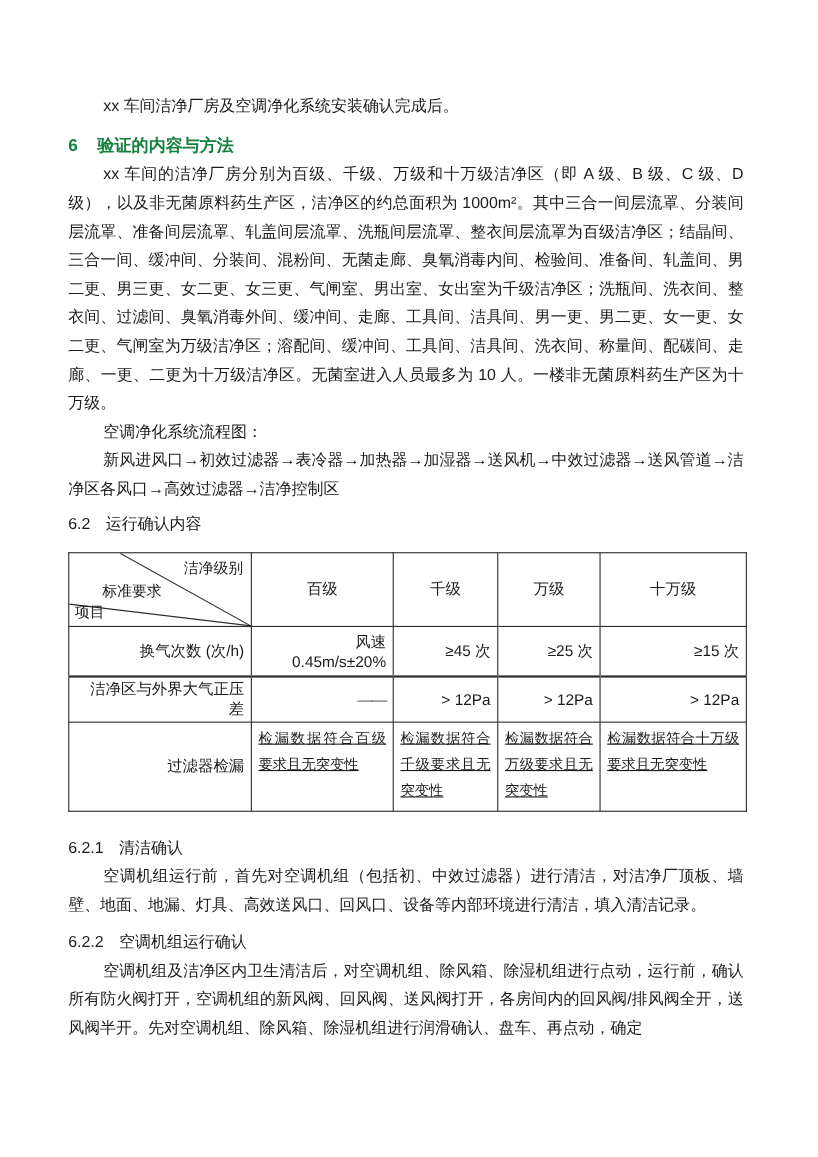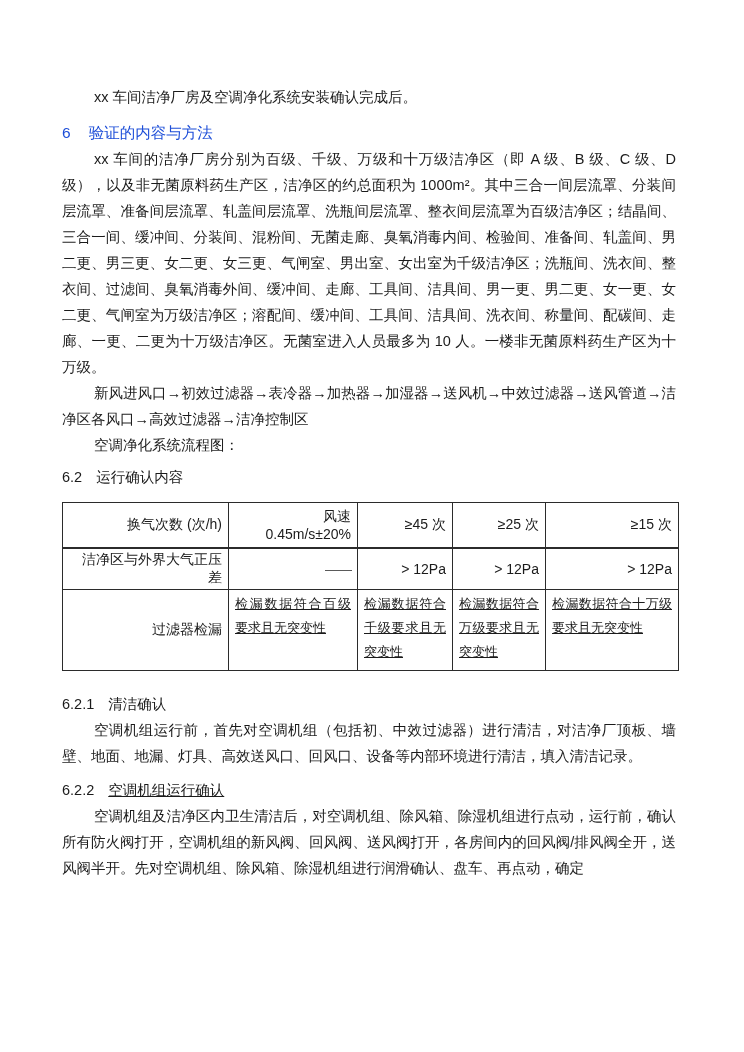--- a/index.html
+++ b/index.html
@@ -4,21 +4,21 @@
 <style>
   html,body{margin:0;padding:0;background:#ffffff;}
   .page{
     width:738px;height:1052px;box-sizing:border-box;
     padding:84px 62px 0 62px;background:#ffffff;
     font-family:"Liberation Sans",sans-serif;
     color:#1b1b1b;overflow:hidden;
   }
   p.body{font-size:14.5px;line-height:26px;margin:0;text-align:justify;}
   .indent{text-indent:2.2em;}
-  .h-main{font-size:15.5px;font-weight:normal;line-height:26px;margin:10px 0 0 0;color:#1d4ed8;}
+  .h-main{font-size:15.5px;font-weight:bold;line-height:26px;margin:10px 0 0 0;color:#15803d;}
   .h-sub{font-size:14.5px;font-weight:normal;line-height:26px;margin:12px 0 0 0;color:#1b1b1b;}
   .h-num{display:inline-block;margin-right:18px;}
   .h-sub .h-num{margin-right:14px;}
   .mt2{margin-top:2px;} .mt4{margin-top:4px;}
 
   table.vtable{
     border-collapse:collapse;table-layout:fixed;width:616px;margin:12px 0 0 0;
     font-size:14px;color:#1b1b1b;
   }
   .vtable td{border:1px solid #2b2b2b;padding:2px 6px;vertical-align:middle;}
@@ -45,35 +45,50 @@
 
 <div class="page">
 
   <p class="body indent">xx 车间洁净厂房及空调净化系统安装确认完成后。</p>
 
   <h2 class="h-main"><span class="h-num">6</span><span>验证的内容与方法</span></h2>
 
 
   <p class="body indent mt4">xx 车间的洁净厂房分别为百级、千级、万级和十万级洁净区（即 A 级、B 级、C 级、D 级），以及非无菌原料药生产区，洁净区的约总面积为 1000m²。其中三合一间层流罩、分装间层流罩、准备间层流罩、轧盖间层流罩、洗瓶间层流罩、整衣间层流罩为百级洁净区；结晶间、三合一间、缓冲间、分装间、混粉间、无菌走廊、臭氧消毒内间、检验间、准备间、轧盖间、男二更、男三更、女二更、女三更、气闸室、男出室、女出室为千级洁净区；洗瓶间、洗衣间、整衣间、过滤间、臭氧消毒外间、缓冲间、走廊、工具间、洁具间、男一更、男二更、女一更、女二更、气闸室为万级洁净区；溶配间、缓冲间、工具间、洁具间、洗衣间、称量间、配碳间、走廊、一更、二更为十万级洁净区。无菌室进入人员最多为 10 人。一楼非无菌原料药生产区为十万级。</p>
 
+  <p class="body indent mt2">空调净化系统流程图：</p>
+
   <p class="body indent mt2">新风进风口→初效过滤器→表冷器→加热器→加湿器→送风机→中效过滤器→送风管道→洁净区各风口→高效过滤器→洁净控制区</p>
-
-  <p class="body indent mt2">空调净化系统流程图：</p>
 
   <h3 class="h-sub" style="margin-top:6px;"><span class="h-num">6.2</span><span>运行确认内容</span></h3>
 
   <table class="vtable">
     <colgroup>
       <col style="width:166px">
         <col style="width:129px">
         <col style="width:95px">
         <col style="width:93px">
         <col style="width:133px">
     </colgroup>
     <tbody>
+      <tr class="hdr">
+        <td class="corner">
+          <svg viewBox="0 0 100 100" preserveAspectRatio="none">
+            <line x1="28" y1="0" x2="100" y2="100" stroke="#2b2b2b" stroke-width="1" vector-effect="non-scaling-stroke"></line>
+            <line x1="0" y1="70" x2="100" y2="100" stroke="#2b2b2b" stroke-width="1" vector-effect="non-scaling-stroke"></line>
+          </svg>
+          <span class="c-top">洁净级别</span>
+          <span class="c-mid">标准要求</span>
+          <span class="c-bot">项目</span>
+        </td>
+        <td class="colh">百级</td>
+        <td class="colh">千级</td>
+        <td class="colh">万级</td>
+        <td class="colh">十万级</td>
+      </tr>
       <tr class="r1">
         <td class="lbl">换气次数 (次/h)</td>
         <td class="val">风速 0.45m/s±20%</td>
         <td class="val">≥45 次</td>
         <td class="val">≥25 次</td>
         <td class="val">≥15 次</td>
       </tr>
       <tr class="r2">
         <td class="lbl">洁净区与外界大气正压差</td>
         <td class="val dashval">——</td>
@@ -88,17 +103,17 @@
         <td class="wrapcell">检漏数据符合万级要求且无突变性</td>
         <td class="wrapcell">检漏数据符合十万级要求且无突变性</td>
       </tr>
     </tbody>
   </table>
 
   <h3 class="h-sub" style="margin-top:20px;"><span class="h-num">6.2.1</span><span>清洁确认</span></h3>
 
   <p class="body indent mt4">空调机组运行前，首先对空调机组（包括初、中效过滤器）进行清洁，对洁净厂顶板、墙壁、地面、地漏、灯具、高效送风口、回风口、设备等内部环境进行清洁，填入清洁记录。</p>
 
-  <h3 class="h-sub" style="margin-top:8px;text-decoration:underline;"><span class="h-num">6.2.2</span><span>空调机组运行确认</span></h3>
+  <h3 class="h-sub" style="margin-top:8px;"><span class="h-num">6.2.2</span><span>空调机组运行确认</span></h3>
 
   <p class="body indent mt4">空调机组及洁净区内卫生清洁后，对空调机组、除风箱、除湿机组进行点动，运行前，确认所有防火阀打开，空调机组的新风阀、回风阀、送风阀打开，各房间内的回风阀/排风阀全开，送风阀半开。先对空调机组、除风箱、除湿机组进行润滑确认、盘车、再点动，确定</p>
 
 </div>
 
 </body></html>

